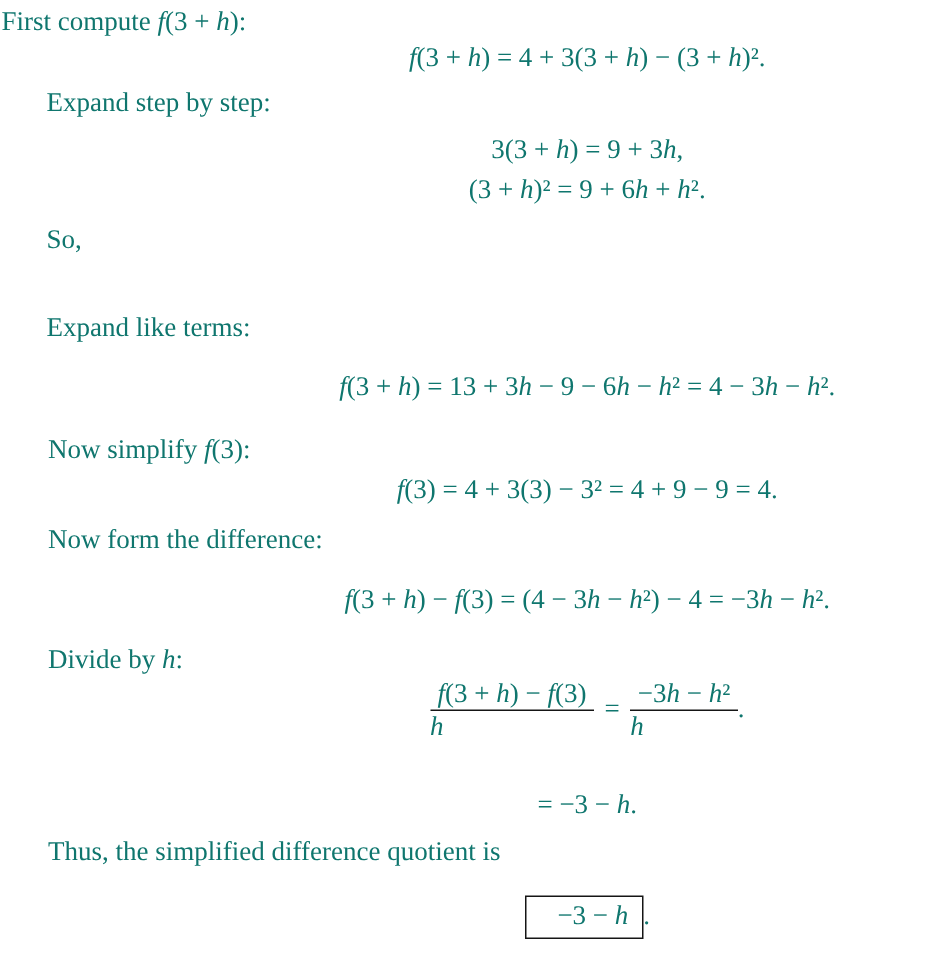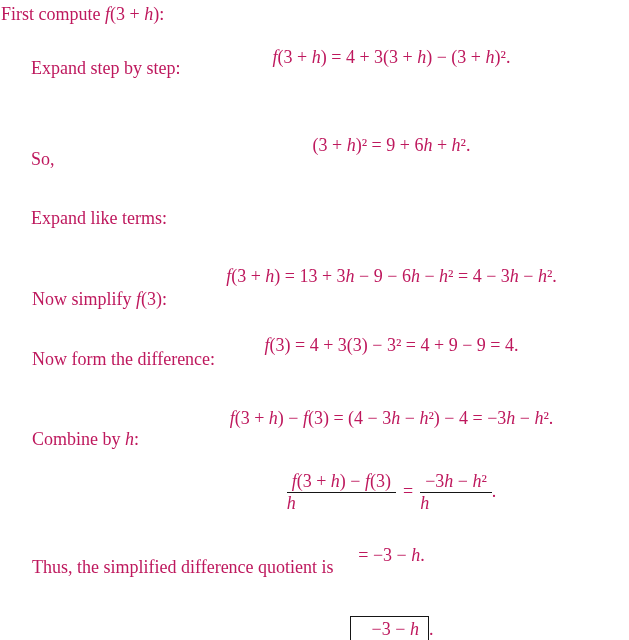--- a/index.html
+++ b/index.html
@@ -1,38 +1,37 @@
 <!DOCTYPE html>
 <html><head>
 <meta charset="utf-8">
 <style>
   html, body { margin: 0; padding: 0; background: #ffffff; }
   .page {
     position: relative;
     width: 629px;
     height: 640px;
     background: #ffffff;
-    color: #be185d;
+    color: #0f766e;
     font-family: "Liberation Serif", serif;
     font-size: 18px;
     overflow: hidden;
   }
   .label {
     position: absolute;
     line-height: 22px;
     white-space: nowrap;
   }
   .eq {
     position: absolute;
     left: 170px;
     right: 16px;
     text-align: center;
     line-height: 22px;
     white-space: nowrap;
-    margin-top: 19px;
   }
   .m i, .label i { font-style: italic; font-family: inherit; }
   
   .frac {
     display: inline-block;
     vertical-align: middle;
     text-align: left;
     line-height: 21px;
   }
   .frac .num {
@@ -58,39 +57,40 @@
 <body>
 
 <div class="page">
 
   <div class="label" style="top:3px; left:1px"><span>First compute </span><span class="m"><i>f</i>(3 + <i>h</i>)</span><span>:</span></div>
 
   <div class="eq" style="top:27px"><span class="m"><i>f</i>(3 + <i>h</i>) = 4 + 3(3 + <i>h</i>) − (3 + <i>h</i>)².</span></div>
 
   <div class="label" style="top:57px; left:31px"><span>Expand step by step:</span></div>
 
+  <div class="eq" style="top:88px"><span class="m">3(3 + <i>h</i>) = 9 + 3<i>h</i>,</span></div>
 
   <div class="eq" style="top:115px"><span class="m">(3 + <i>h</i>)² = 9 + 6<i>h</i> + <i>h</i>².</span></div>
 
   <div class="label" style="top:148px; left:31px"><span>So,</span></div>
 
 
   <div class="label" style="top:207px; left:31px"><span>Expand like terms:</span></div>
 
   <div class="eq" style="top:246px"><span class="m"><i>f</i>(3 + <i>h</i>) = 13 + 3<i>h</i> − 9 − 6<i>h</i> − <i>h</i>² = 4 − 3<i>h</i> − <i>h</i>².</span></div>
 
   <div class="label" style="top:288px; left:32px"><span>Now simplify </span><span class="m"><i>f</i>(3)</span><span>:</span></div>
 
   <div class="eq" style="top:315px"><span class="m"><i>f</i>(3) = 4 + 3(3) − 3² = 4 + 9 − 9 = 4.</span></div>
 
   <div class="label" style="top:348px; left:32px"><span>Now form the difference:</span></div>
 
   <div class="eq" style="top:388px"><span class="m"><i>f</i>(3 + <i>h</i>) − <i>f</i>(3) = (4 − 3<i>h</i> − <i>h</i>²) − 4 = −3<i>h</i> − <i>h</i>².</span></div>
 
-  <div class="label" style="top:428px; left:32px"><span>Combine by </span><span class="m"><i>h</i></span><span>:</span></div>
+  <div class="label" style="top:428px; left:32px"><span>Divide by </span><span class="m"><i>h</i></span><span>:</span></div>
 
   <div class="eq" style="top:452px"><span class="frac"><span class="num m"><i>f</i>(3 + <i>h</i>) − <i>f</i>(3)</span><span class="den m"><i>h</i></span></span><span class="rel">=</span><span class="frac"><span class="num m">−3<i>h</i> − <i>h</i>²</span><span class="den m"><i>h</i></span></span><span class="tail">.</span></div>
 
 
   <div class="eq" style="top:525px"><span class="m">= −3 − <i>h</i>.</span></div>
 
   <div class="label" style="top:556px; left:32px"><span>Thus, the simplified difference quotient is</span></div>
 
   <div class="eq" style="top:597px"><span class="boxed m">−3 − <i>h</i></span><span class="tail">.</span></div>
 

